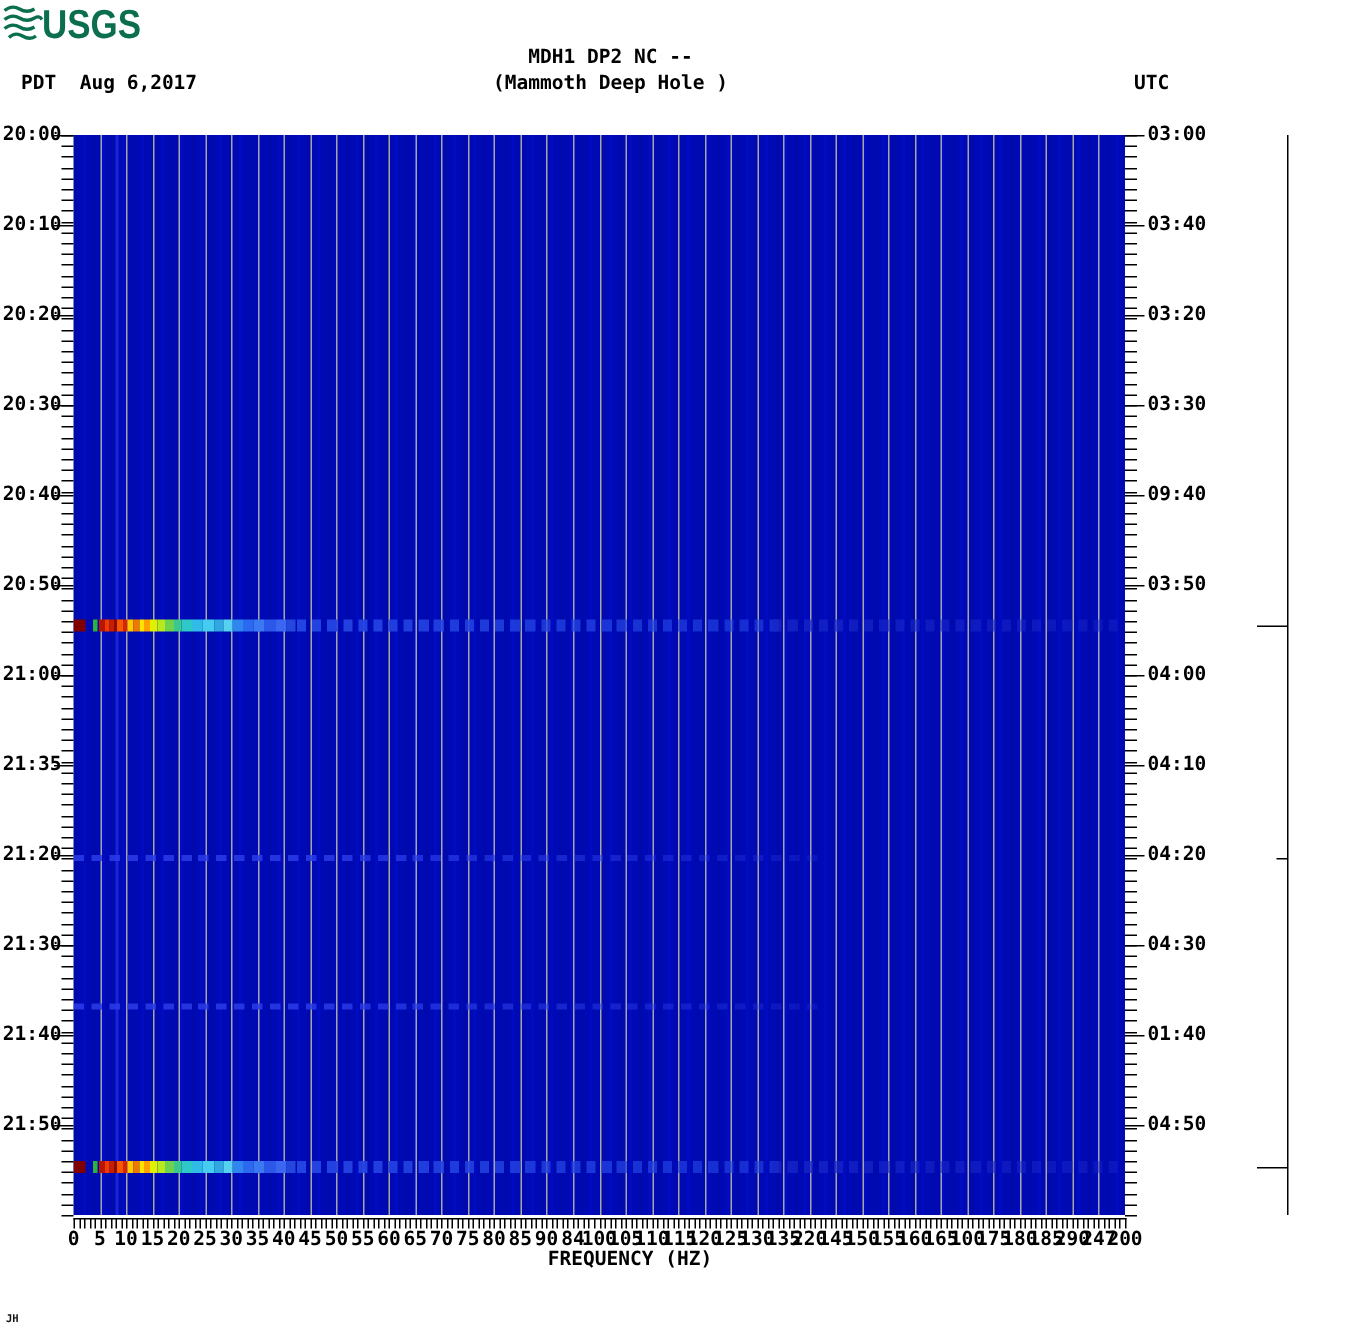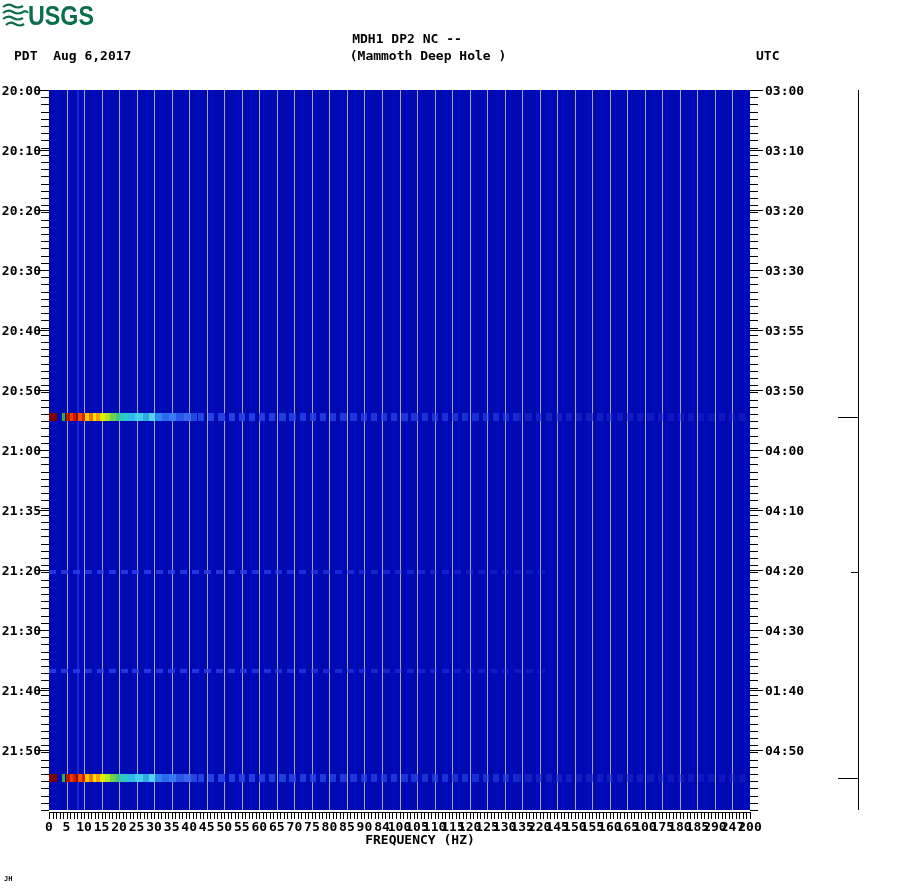--- a/index.html
+++ b/index.html
@@ -34,21 +34,21 @@
       <path d="M1 6 Q6 2 11 5 T21 5"></path>
       <path d="M1 12 Q6 8 11 11 T21 11 Q24 9 26 12"></path>
       <path d="M1 18 Q6 14 11 17 T21 17"></path>
       <path d="M4 24 Q8 20 13 23 T22 23"></path>
     </g>
     <text x="26" y="24" font-family="Liberation Sans, sans-serif" font-size="27" font-weight="bold" fill="#0b6e4f" textLength="66" lengthAdjust="spacingAndGlyphs">USGS</text>
   </svg>
 
   <div class="txt" style="left:14px;top:49px;">PDT  Aug 6,2017</div>
   <div class="txt center" style="left:407px;top:32px;">MDH1 DP2 NC --</div>
-  <div class="txt center" style="left:428px;top:49px;">(Mammoth Deep Hole )</div>
+  <div class="txt center" style="left:407px;top:49px;">(Mammoth Deep Hole )</div>
   <div class="txt" style="left:756px;top:49px;">UTC</div>
 
   <div id="plot-area" style="left: 49px; top: 90px; width: 701px; height: 720px; background: repeating-linear-gradient(90deg, rgb(0, 9, 170) 0px, rgb(0, 9, 170) 2px, rgb(0, 10, 180) 2px, rgb(0, 10, 180) 6px, rgb(1, 12, 194) 6px, rgb(1, 12, 194) 8px, rgb(0, 10, 180) 8px, rgb(0, 10, 180) 13px);">
       <div class="gridline" style="left: 18px; background: rgb(166, 166, 166);"></div>
       <div class="gridline" style="left: 35px; background: rgb(166, 166, 166);"></div>
       <div class="gridline" style="left: 53px; background: rgb(166, 166, 166);"></div>
       <div class="gridline" style="left: 70px; background: rgb(166, 166, 166);"></div>
       <div class="gridline" style="left: 88px; background: rgb(166, 166, 166);"></div>
       <div class="gridline" style="left: 105px; background: rgb(166, 166, 166);"></div>
       <div class="gridline" style="left: 123px; background: rgb(166, 166, 166);"></div>
@@ -568,27 +568,27 @@
       <div class="tick" style="left: 750px; top: 767px; width: 8px; height: 1px;"></div>
       <div class="tick" style="left: 750px; top: 774px; width: 8px; height: 1px;"></div>
       <div class="tick" style="left: 750px; top: 781px; width: 8px; height: 1px;"></div>
       <div class="tick" style="left: 750px; top: 788px; width: 8px; height: 1px;"></div>
       <div class="tick" style="left: 750px; top: 796px; width: 8px; height: 1px;"></div>
       <div class="tick" style="left: 750px; top: 803px; width: 8px; height: 1px;"></div>
       <div class="tick" style="left: 750px; top: 810px; width: 8px; height: 1px;"></div>
       <div class="tick" style="left: 750px; top: 90px; width: 13px; height: 1px;"></div>
       <div class="axis-label ylabel-right" style="left: 765px; top: 90px;">03:00</div>
       <div class="tick" style="left: 750px; top: 150px; width: 13px; height: 1px;"></div>
-      <div class="axis-label ylabel-right" style="left: 765px; top: 150px;">03:10</div>
+      <div class="axis-label ylabel-right" style="left: 765px; top: 150px;">03:40</div>
       <div class="tick" style="left: 750px; top: 210px; width: 13px; height: 1px;"></div>
       <div class="axis-label ylabel-right" style="left: 765px; top: 210px;">03:20</div>
       <div class="tick" style="left: 750px; top: 270px; width: 13px; height: 1px;"></div>
       <div class="axis-label ylabel-right" style="left: 765px; top: 270px;">03:30</div>
       <div class="tick" style="left: 750px; top: 330px; width: 13px; height: 1px;"></div>
-      <div class="axis-label ylabel-right" style="left: 765px; top: 330px;">03:55</div>
+      <div class="axis-label ylabel-right" style="left: 765px; top: 330px;">09:40</div>
       <div class="tick" style="left: 750px; top: 390px; width: 13px; height: 1px;"></div>
       <div class="axis-label ylabel-right" style="left: 765px; top: 390px;">03:50</div>
       <div class="tick" style="left: 750px; top: 450px; width: 13px; height: 1px;"></div>
       <div class="axis-label ylabel-right" style="left: 765px; top: 450px;">04:00</div>
       <div class="tick" style="left: 750px; top: 510px; width: 13px; height: 1px;"></div>
       <div class="axis-label ylabel-right" style="left: 765px; top: 510px;">04:10</div>
       <div class="tick" style="left: 750px; top: 570px; width: 13px; height: 1px;"></div>
       <div class="axis-label ylabel-right" style="left: 765px; top: 570px;">04:20</div>
       <div class="tick" style="left: 750px; top: 630px; width: 13px; height: 1px;"></div>
       <div class="axis-label ylabel-right" style="left: 765px; top: 630px;">04:30</div>

